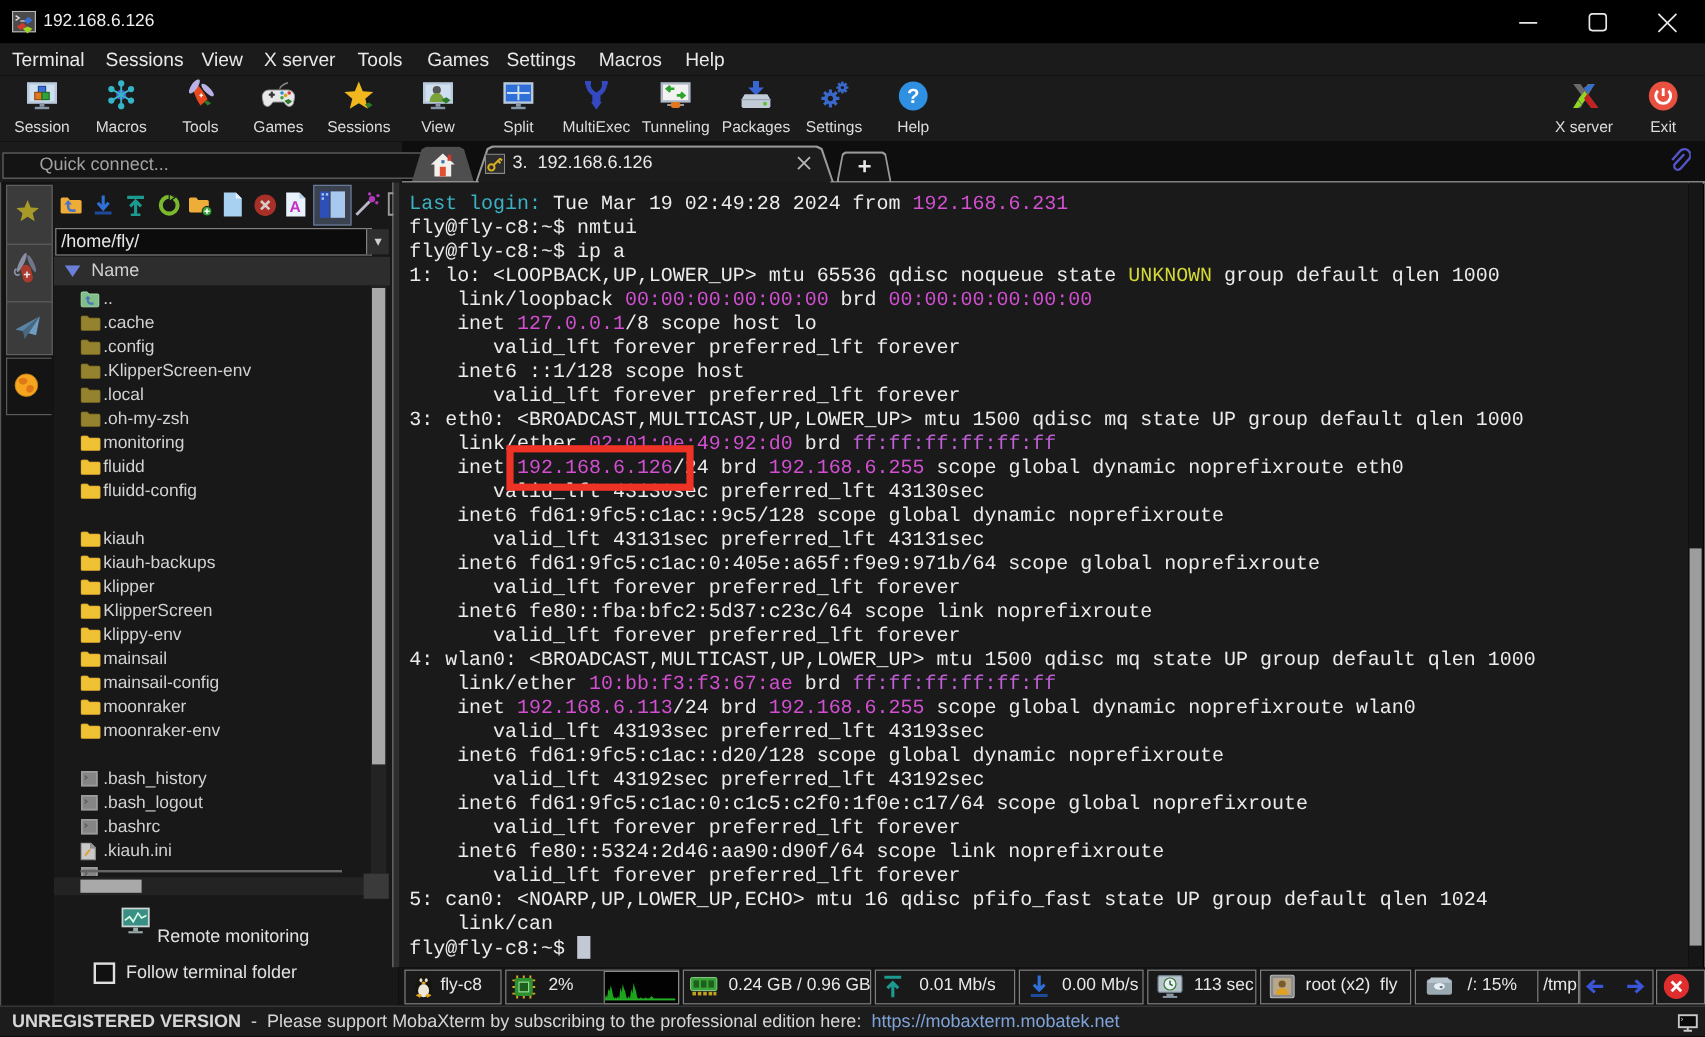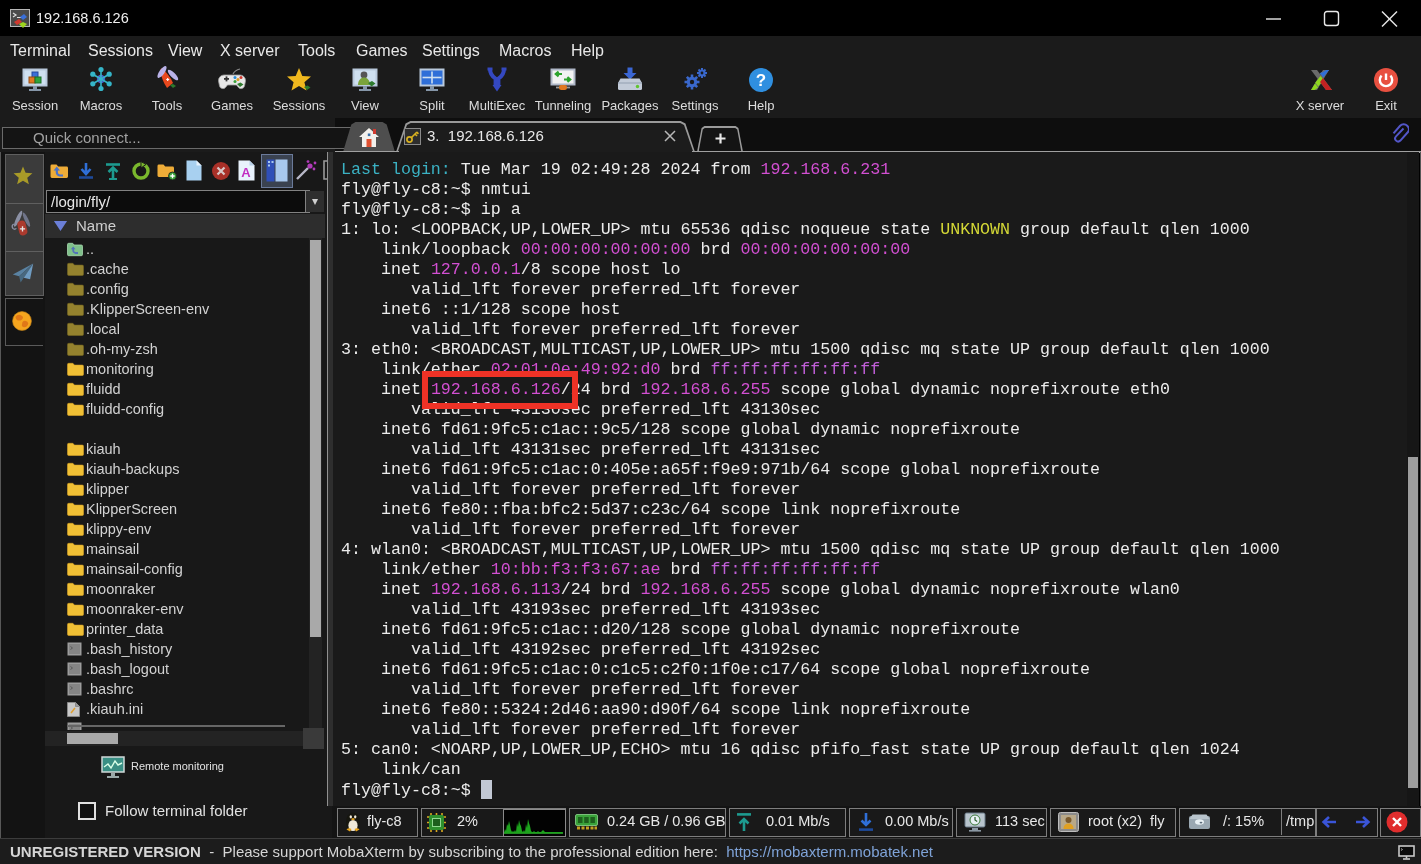--- a/index.html
+++ b/index.html
@@ -38,21 +38,21 @@
       font-size:14.5px;color:#d2d2d2;}
   .frow{position:absolute;left:0;height:20px;width:264px;}
   .frow .fi{position:absolute;left:22px;top:2px;}
   .frow .ft{position:absolute;left:41px;top:1px;white-space:nowrap;}
   #vscroll{position:absolute;left:264px;top:86px;width:13px;height:490px;background:#232323;}
   #vthumb{position:absolute;left:1px;top:2px;width:11px;height:397px;background:#a9a9a9;}
   #hscroll{position:absolute;left:0px;top:579px;width:264px;height:15px;background:#232323;}
   #hthumb{position:absolute;left:22px;top:2px;width:51px;height:11px;background:#a9a9a9;}
   #corner{position:absolute;left:258px;top:576px;width:21px;height:21px;background:#3a3a3a;}
   #remote{position:absolute;left:56px;top:604px;}
-  #remote .t{position:absolute;left:30px;top:4px;font-size:11px;color:#e2e2e2;white-space:nowrap;}
+  #remote .t{position:absolute;left:30px;top:16px;font-size:15px;color:#e2e2e2;white-space:nowrap;}
   #followbox{position:absolute;left:33px;top:650px;width:14px;height:14px;background:#111;
       border:2px solid #e0e0e0;}
   #followlbl{position:absolute;left:60px;top:650px;font-size:15px;color:#e2e2e2;white-space:nowrap;}
   
   #terminal{left:333px;top:152px;width:1074px;height:654px;background:#1a1a1a;}
   #term-pre{position:absolute;left:8px;top:8px;margin:0;
       font-family:"Liberation Mono",monospace;font-size:16.65px;line-height:20px;color:#ececec;
       white-space:pre;}
   .c{color:#3bb2c4;} .m{color:#d24fd2;} .y{color:#d4d836;} .b{color:#c05fd8;}
   #cursor{display:inline-block;width:11px;height:19px;background:#c2c8d4;vertical-align:-4px;}
@@ -398,21 +398,21 @@
           <circle cx="15" cy="7" r="2.6"></circle>
           <circle cx="20" cy="4" r="1.4"></circle>
       <circle cx="19" cy="10" r="1.4"></circle>
           <circle cx="13" cy="2.6" r="1.4"></circle>
         </g>
     </svg>
     <path>
     <svg style="position:absolute;left:277px;top:8px" width="8" height="20" viewBox="0 0 8 20">
       <path d="M7 1 H2 V19 H7" fill="none" stroke="#9a9a9a" stroke-width="1.6"></path>
     </svg>
-    <div id="pathbox">/login/fly/</div>
+    <div id="pathbox">/home/fly/</div>
     <div id="pathdrop">▾</div>
     <div id="namehdr">
       <svg style="position:absolute;left:8px;top:7px" width="15" height="11" viewBox="0 0 12 10">
         <path d="M0 0 h12 l-6 9z" fill="#6b7fd8"></path>
           </svg>
       <span style="position:absolute;left:31px;top:3px;font-size:15px;color:#cfcfcf">Name</span>
     </div>
     <div id="filelist">
           <div class="frow" style="top:2px">
             <svg class="fi" width="16" height="15" viewBox="0 0 16 15">
@@ -516,26 +516,20 @@
             <svg class="fi" width="17" height="14" viewBox="0 0 17 14">
               <path d="M0.5 2.5 a1.2 1.2 0 0 1 1.2 -1.2 h4.2 l1.5 1.8 h7.9 a1.2 1.2 0 0 1 1.2 1.2 v8 a1.2 1.2 0 0 1 -1.2 1.2 h-13.6 a1.2 1.2 0 0 1 -1.2 -1.2 z" fill="#f0c035" stroke="#d8a428" stroke-width="0.6"></path>
             </svg>
             <span class="ft">moonraker</span>
           </div>
 <div class="frow" style="top:362px">
             <svg class="fi" width="17" height="14" viewBox="0 0 17 14">
               <path d="M0.5 2.5 a1.2 1.2 0 0 1 1.2 -1.2 h4.2 l1.5 1.8 h7.9 a1.2 1.2 0 0 1 1.2 1.2 v8 a1.2 1.2 0 0 1 -1.2 1.2 h-13.6 a1.2 1.2 0 0 1 -1.2 -1.2 z" fill="#f0c035" stroke="#d8a428" stroke-width="0.6"></path>
             </svg>
             <span class="ft">moonraker-env</span>
-          </div>
-<div class="frow" style="top:382px">
-            <svg class="fi" width="17" height="14" viewBox="0 0 17 14">
-              <path d="M0.5 2.5 a1.2 1.2 0 0 1 1.2 -1.2 h4.2 l1.5 1.8 h7.9 a1.2 1.2 0 0 1 1.2 1.2 v8 a1.2 1.2 0 0 1 -1.2 1.2 h-13.6 a1.2 1.2 0 0 1 -1.2 -1.2 z" fill="#f0c035" stroke="#d8a428" stroke-width="0.6"></path>
-            </svg>
-            <span class="ft">printer_data</span>
           </div>
 <div class="frow" style="top:402px">
             <svg class="fi" width="15" height="14" viewBox="0 0 15 14">
               <rect x="0.5" y="0.5" width="14" height="13" fill="#9c9c9c"></rect>
               <rect x="2" y="2" width="11" height="10" fill="#858585"></rect>
               <path d="M3.5 4.5 l2 1.5 -2 1.5" stroke="#5a5a5a" stroke-width="1" fill="none"></path>
             </svg>
             <span class="ft">.bash_history</span>
           </div>
 <div class="frow" style="top:442px">

